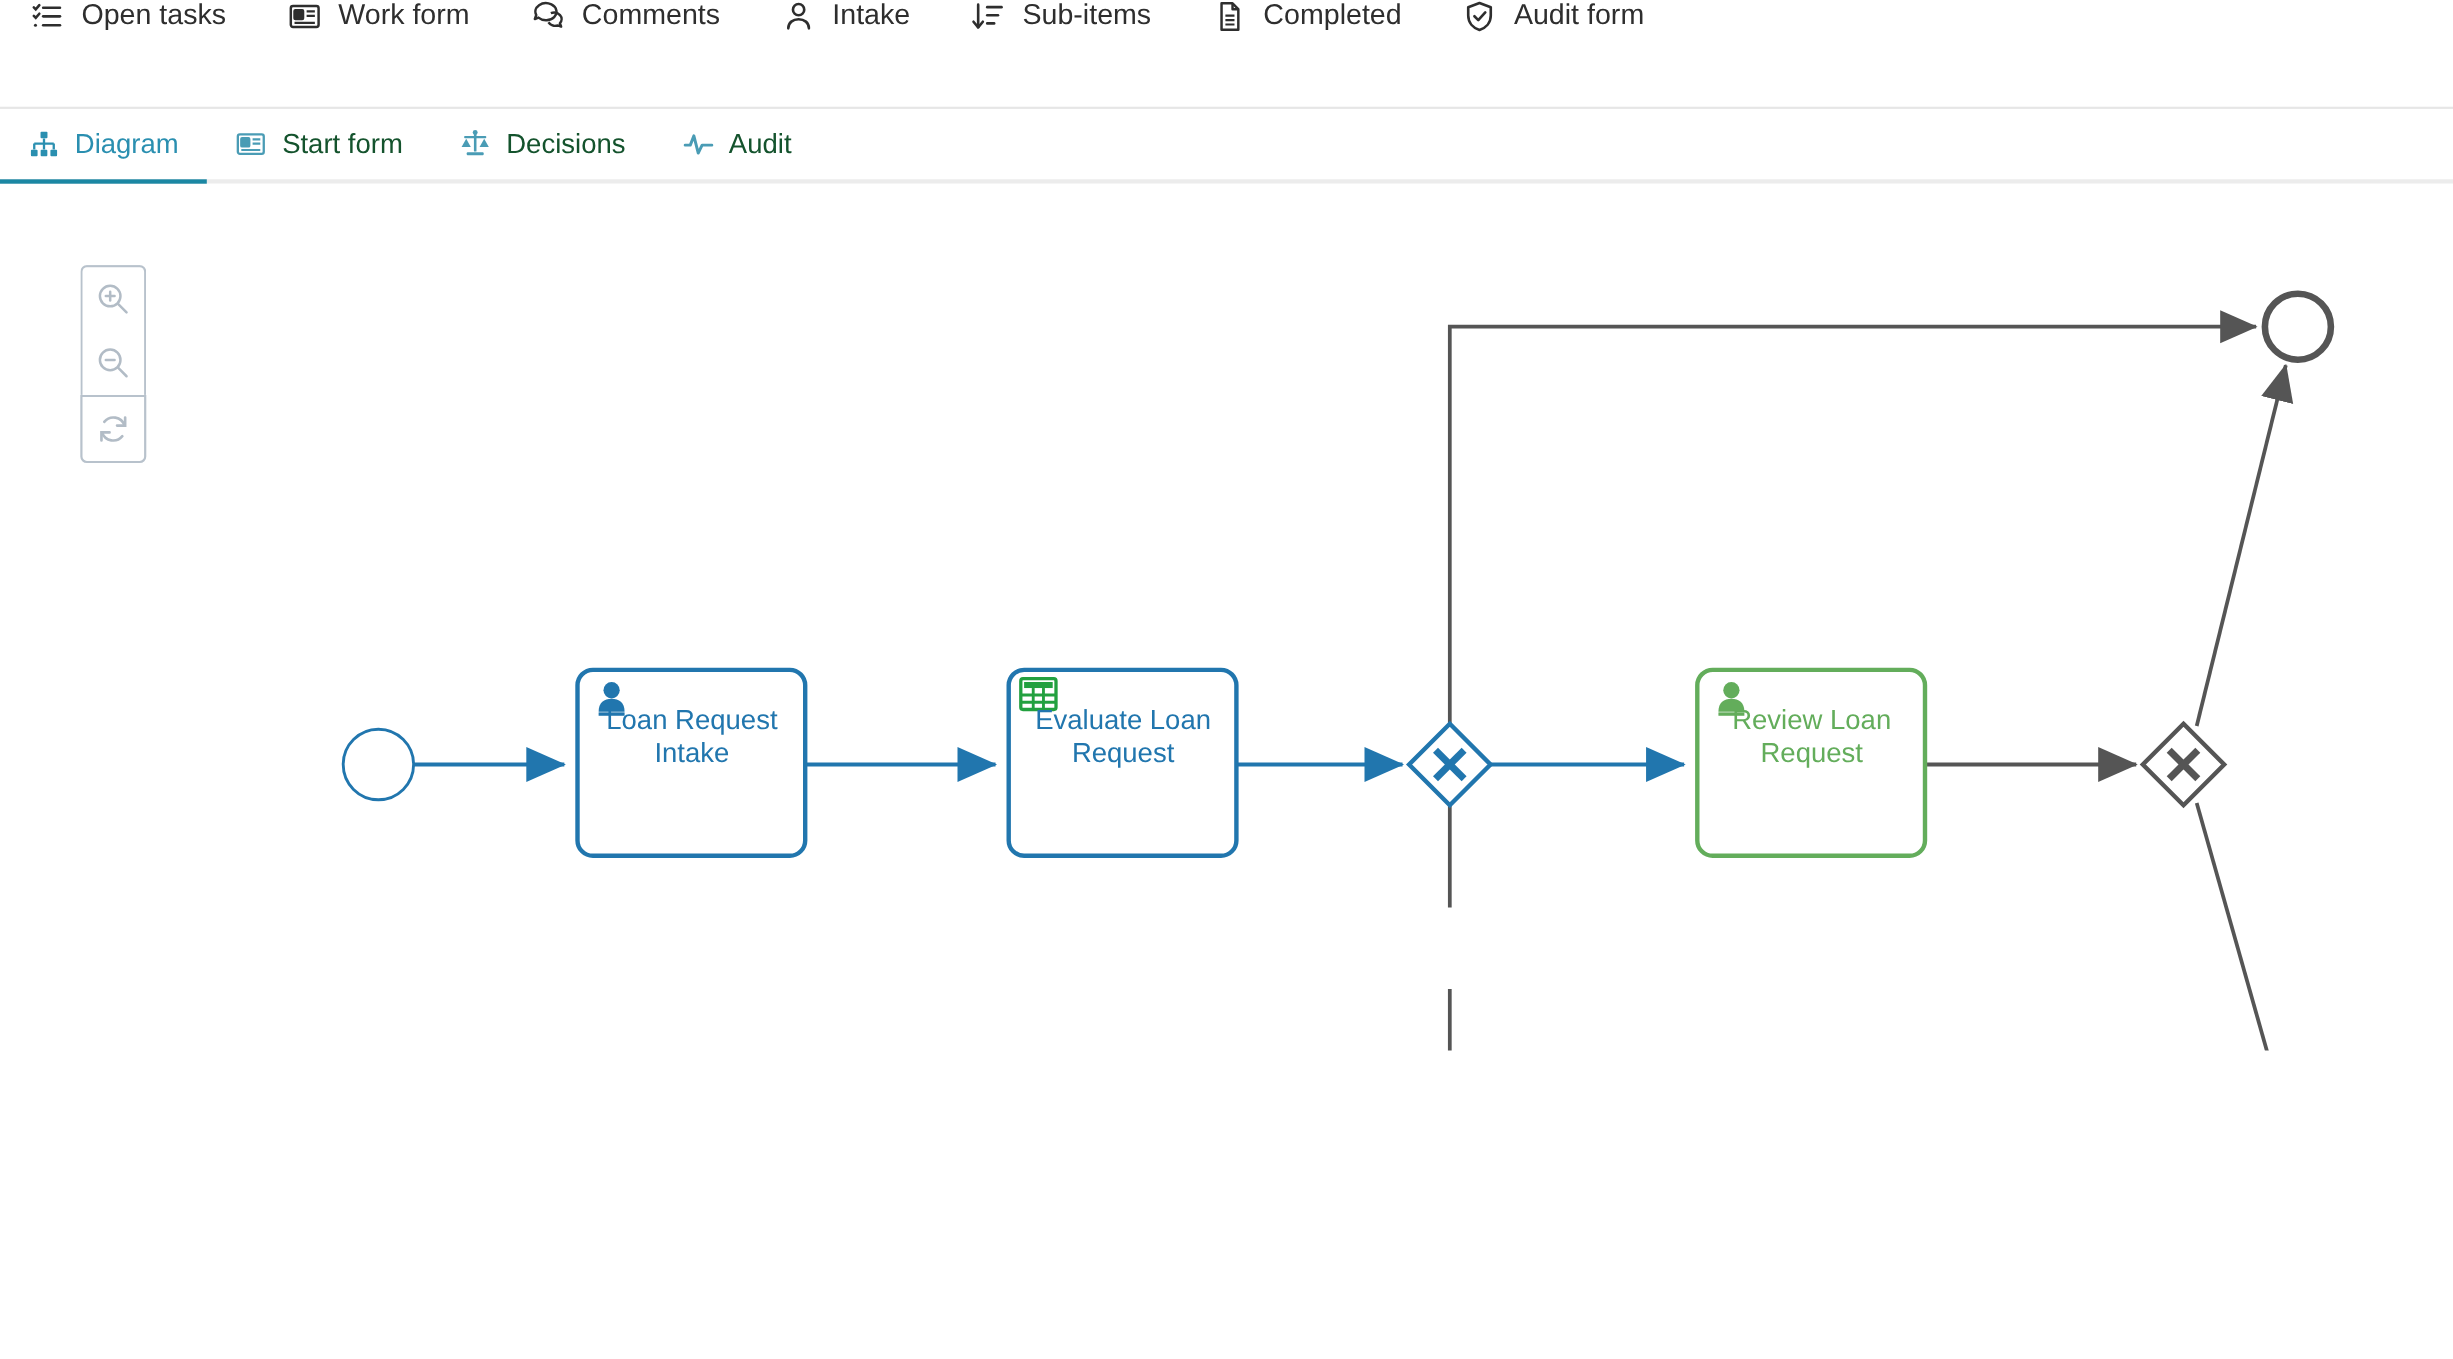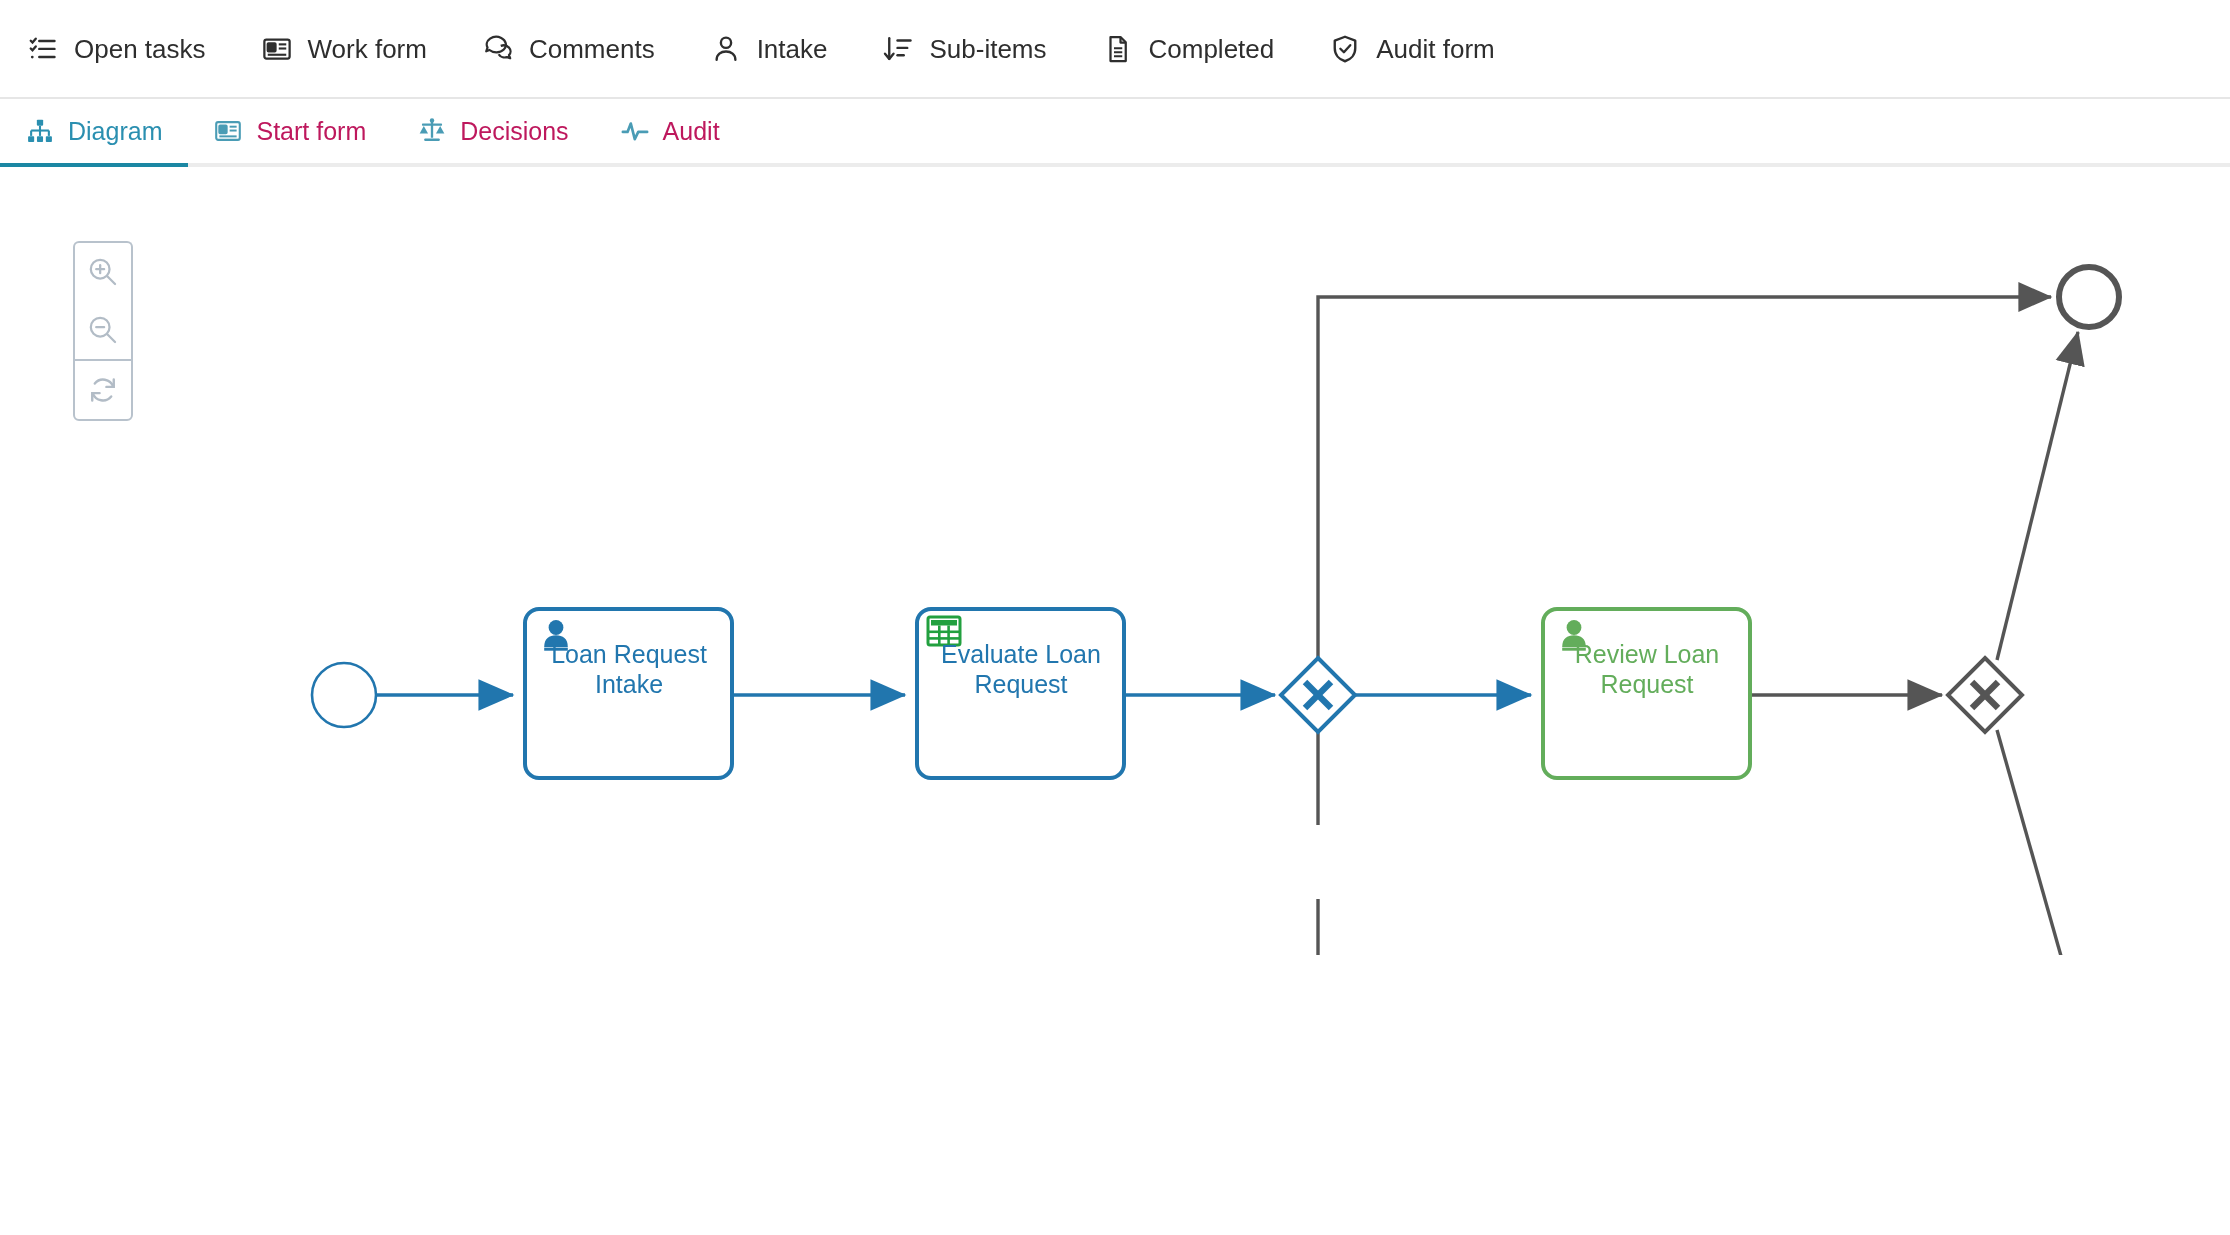--- a/index.html
+++ b/index.html
@@ -31,21 +31,20 @@
     left: 0; top: 97px;
     width: 2230px;
     height: 2px;
     background: #e6e6e6;
   }
   .tab {
     position: relative;
     height: 97px;
     box-sizing: border-box;
     display: flex;
-    align-items: center;
     gap: 16px;
     padding: 0 28px;
     color: #2e2e2e;
     font-size: 26px;
     white-space: nowrap;
     cursor: pointer;
     background: transparent;
     z-index: 2;
   }
   .tab .ico {
@@ -83,21 +82,21 @@
     background: #ececec;
   }
   .subtab {
     position: relative;
     height: 64px;
     box-sizing: border-box;
     display: flex;
     align-items: center;
     gap: 14px;
     padding: 0 26px;
-    color: #be185d;
+    color: #14532d;
     font-size: 25px;
     white-space: nowrap;
     cursor: pointer;
     z-index: 2;
   }
   .subtab .ico {
     display: inline-flex;
     align-items: center;
     justify-content: center;
     width: 28px; height: 28px;

